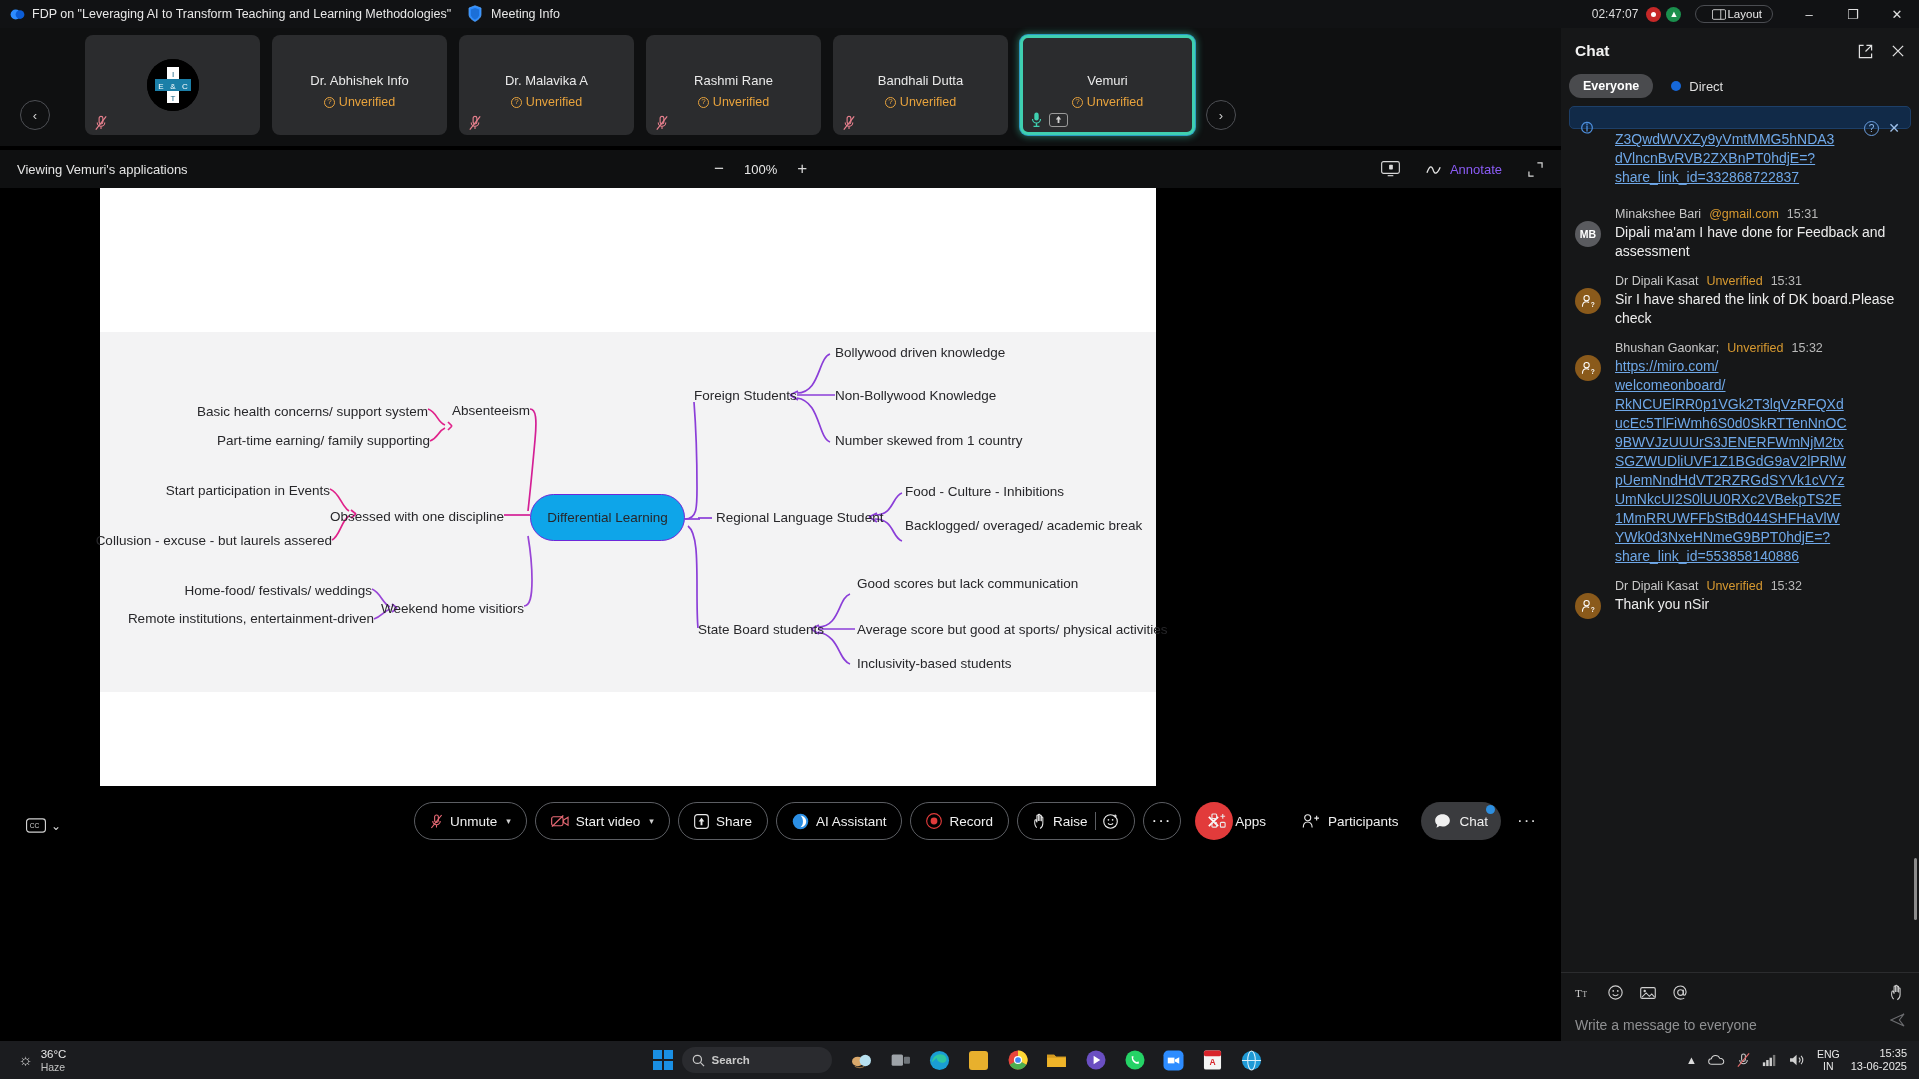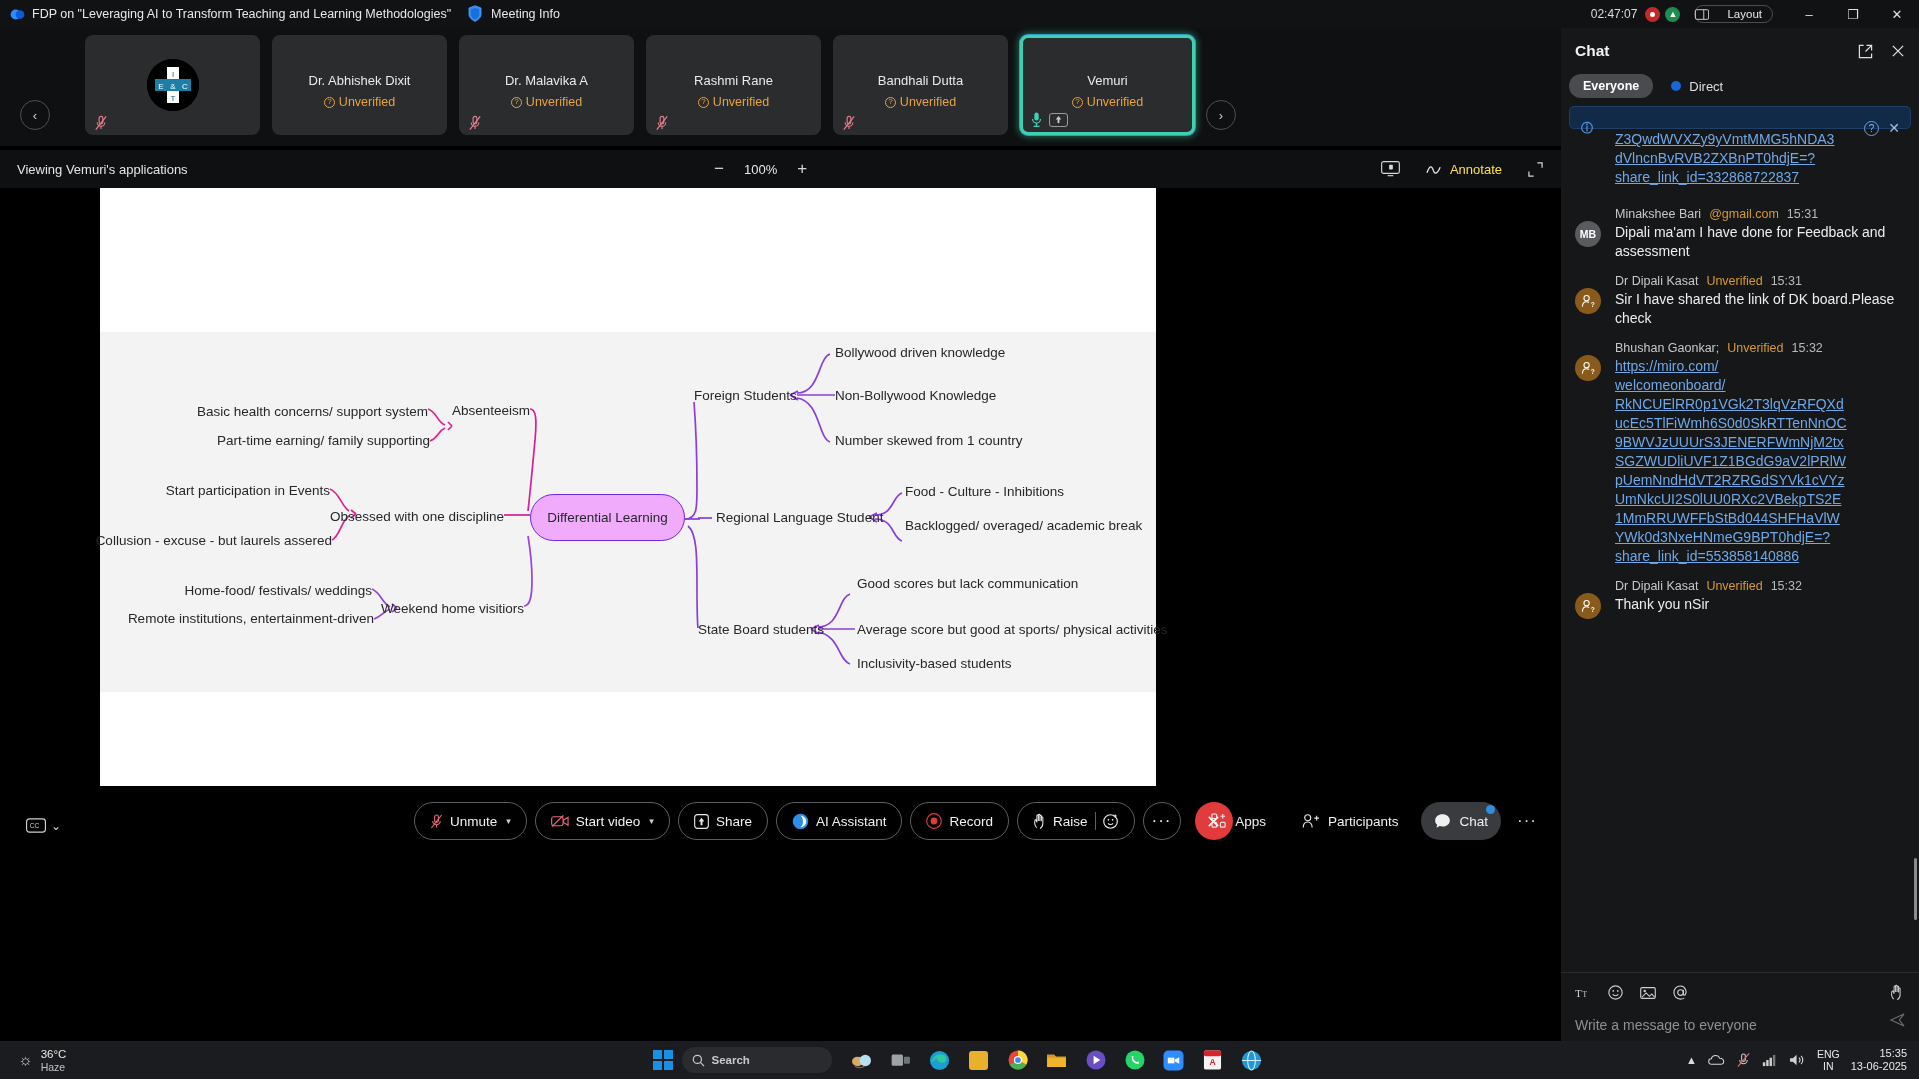--- a/index.html
+++ b/index.html
@@ -26,23 +26,23 @@
     display: flex; align-items: center; gap: 0px;
   }
   .tb-time { font-size: 12px; color: #dcdcdc; margin-right: 8px; }
   .rec-dot { width: 15px; height: 15px; border-radius: 50%; background: #c62828;
              display: flex; align-items: center; justify-content: center; margin-right: 5px;}
   .rec-dot i { width: 5px; height: 5px; background: #fff; border-radius: 50%; display:block;}
   .green-dot { width: 15px; height: 15px; border-radius: 50%; background: #1b8f4d; margin-right: 14px;
                display:flex; align-items:center; justify-content:center;}
   .green-dot i { color:#fff; font-size:9px; }
   .layout-btn {
-    display: flex; align-items: center; gap: 18px;
+    display: flex; align-items: center; gap: 1px;
     border: 1px solid #4b4d52; border-radius: 11px;
-    padding: 2px 10px 2px 0; font-size: 11.5px; color: #e8e8e8;
+    padding: 2px 10px 2px 16px; font-size: 11.5px; color: #e8e8e8;
     margin-right: 14px;
   }
   .wbtn { width: 44px; height: 28px; display:flex; align-items:center; justify-content:center;
           font-size: 13px; color:#e0e0e0;}
 
   
   .filmstrip {
     position: absolute; left: 0; top: 28px; width: 1561px; height: 118px;
     background: #0f1011;
   }
@@ -100,21 +100,21 @@
   
   .sharebar {
     position: absolute; left: 0; top: 150px; width: 1561px; height: 38px;
     background: #0f1011; display: flex; align-items: center;
   }
   .sb-label { font-size: 13px; color: #e4e4e4; margin-left: 17px; }
   .zoomctl { position: absolute; left: 712px; display: flex; align-items: center; gap: 18px; }
   .zoomctl .z { font-size: 17px; color: #d8d8d8; width: 14px; text-align: center; }
   .zoomctl .pct { font-size: 13px; color: #e8e8e8; }
   .sb-right { position: absolute; right: 18px; display: flex; align-items: center; gap: 26px; }
-  .sb-right .annotate { display: flex; align-items: center; gap: 7px; font-size: 13px; color: #fde047; }
+  .sb-right .annotate { display: flex; align-items: center; gap: 7px; font-size: 13px; color: #8b5cf6; }
 
   
   .stage {
     position: absolute; left: 0; top: 188px; width: 1561px; height: 598px;
     background: #000;
   }
   .board {
     position: absolute; left: 100px; top: 0px; width: 1056px; height: 598px;
     background: #ffffff;
   }
@@ -125,21 +125,21 @@
   .mm { position: absolute; left: 0; top: 0; width: 1056px; height: 598px; }
   .mmtext {
     position: absolute; font-family: "Liberation Sans", sans-serif;
     font-size: 13.5px; color: #27272a; white-space: nowrap;
   }
   .mmtext.r { transform: translateX(-100%); }
   .center-node {
     position: absolute; left: 430px; top: 306px; width: 155px; height: 47px;
     border: 1.6px solid #6d28d9; border-radius: 24px;
     display: flex; align-items: center; justify-content: center;
-    font-size: 13.5px; color: #27272a; background: #f0abfc;
+    font-size: 13.5px; color: #27272a; background: #0ea5e9;
   }
 
   
   .chat {
     position: absolute; left: 1561px; top: 28px; width: 358px; height: 1013px;
     background: #161718; display: flex; flex-direction: column;
   }
   .chat-head { height: 46px; display: flex; align-items: center; padding: 0 14px; }
   .chat-title { font-size: 15.5px; font-weight: bold; color: #f2f2f2; }
   .chat-head-icons { margin-left: auto; display: flex; align-items: center; gap: 18px; }
@@ -306,21 +306,21 @@
         </div>
         <svg class="mic-off" viewBox="0 0 14 17">
           <path d="M7 1.5 a2 2 0 0 1 2 2 v4 a2 2 0 0 1 -4 0 v-4 a2 2 0 0 1 2 -2z" fill="none" stroke="#e8808e" stroke-width="1.2"></path>
           <path d="M3 8 a4 4 0 0 0 8 0" fill="none" stroke="#e8808e" stroke-width="1.2"></path>
           <line x1="7" y1="12" x2="7" y2="15" stroke="#e8808e" stroke-width="1.2"></line>
           <line x1="1.5" y1="15.5" x2="12.5" y2="1.5" stroke="#e8808e" stroke-width="1.3"></line>
         </svg>
       </div>
 
       <div class="tile">
-        <div class="tile-name">Dr. Abhishek Dixit</div>
+        <div class="tile-name">Dr. Abhishek Info</div>
         <div class="tile-unv">
           <span class="qmark">?</span>
           <span>Unverified</span>
         </div>
       </div>
 
       <div class="tile">
         <div class="tile-name">Dr. Malavika A</div>
         <div class="tile-unv">
           <span class="qmark">?</span>

